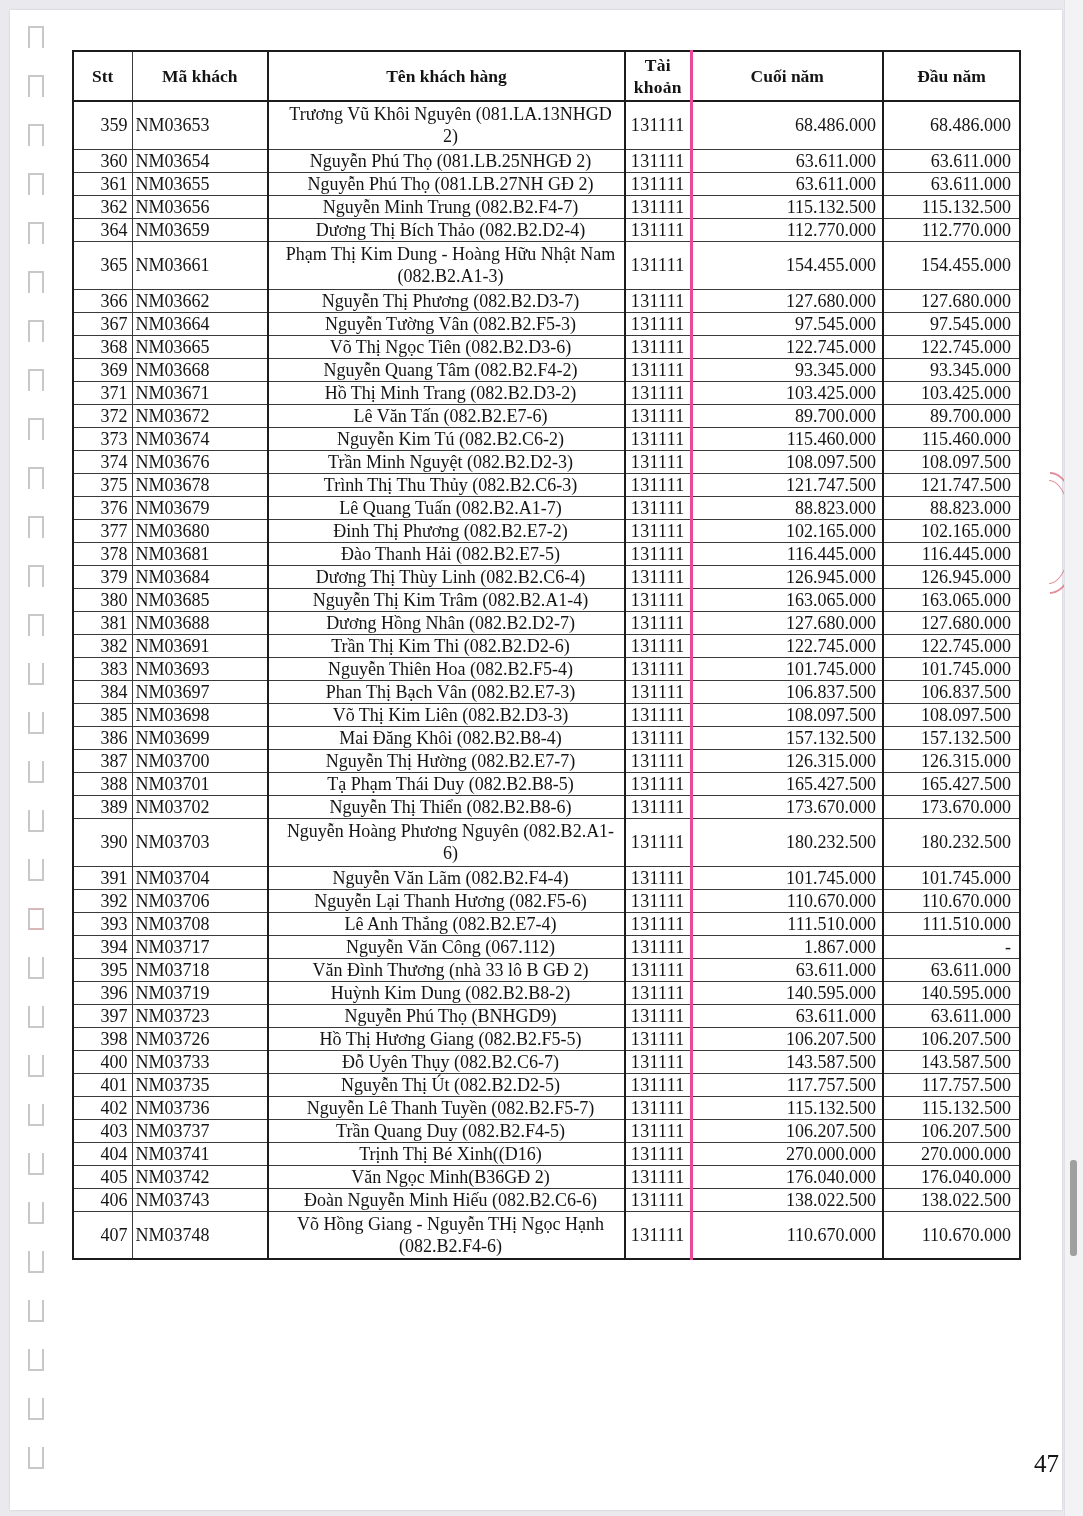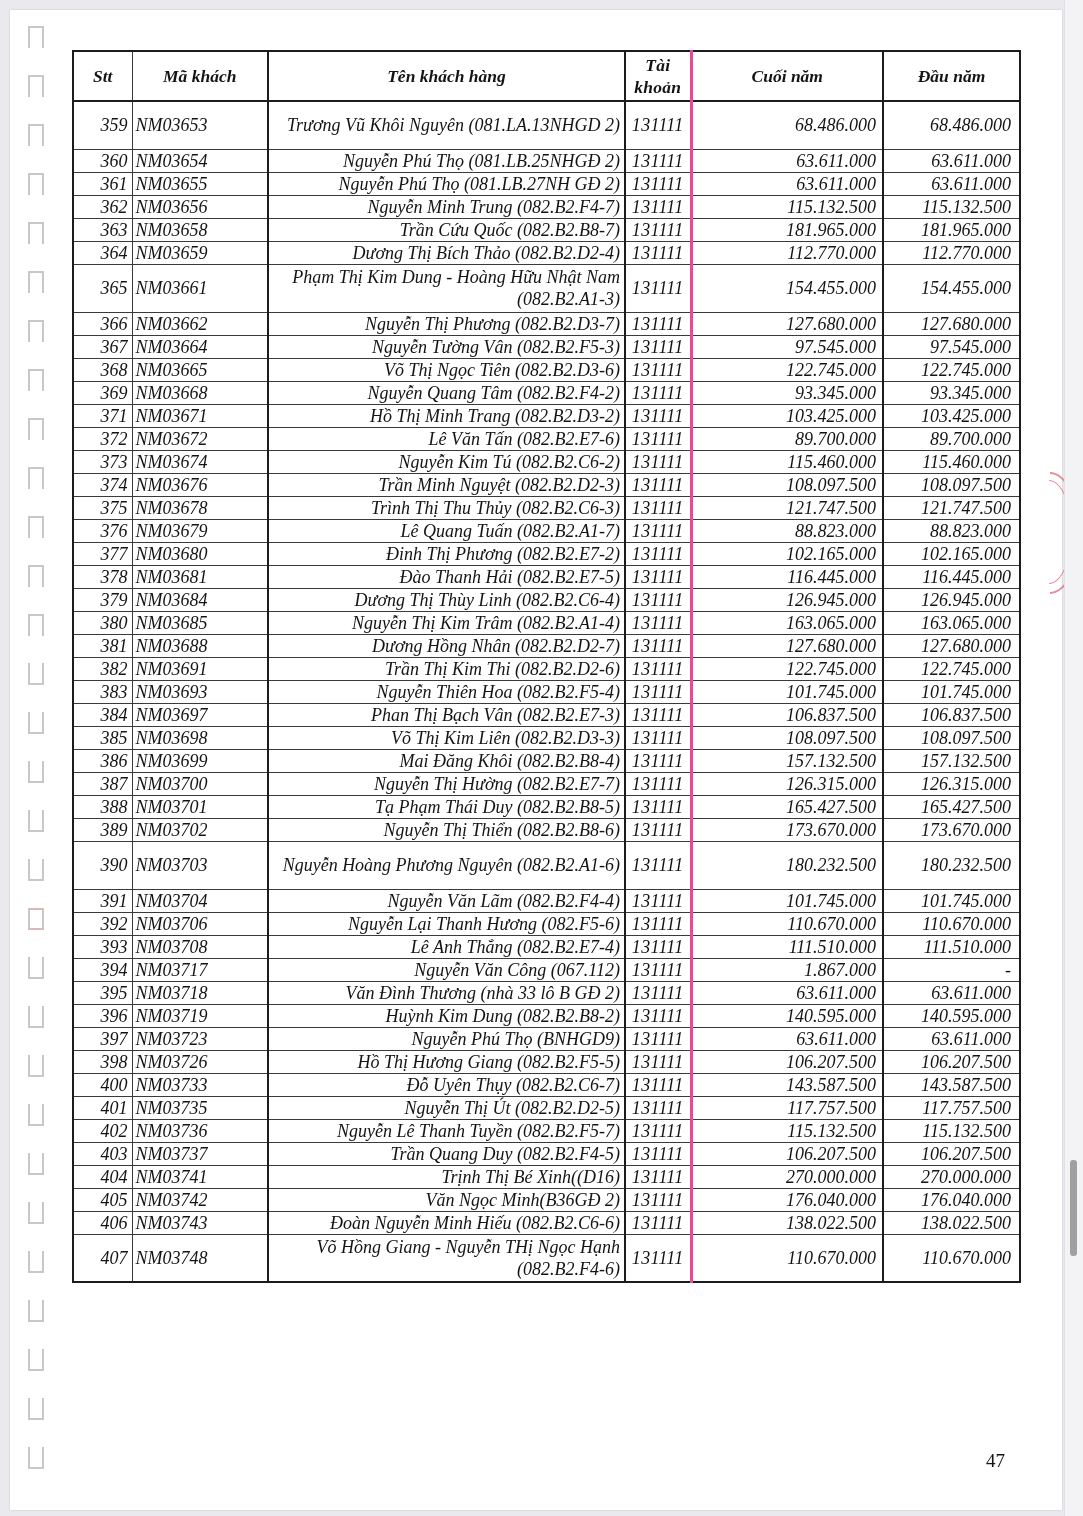--- a/index.html
+++ b/index.html
@@ -25,53 +25,52 @@
   .binder .hole.top { border-top: 2px solid #c8c8c8; }
   .binder .hole.bottom { border-bottom: 2px solid #c8c8c8; }
   .binder .hole.mid { border-top: 2px solid #d8b8b8; border-bottom: 2px solid #d8b8b8; }
 
   table.ledger {
     position: absolute; left: 62px; top: 40px;
     border-collapse: collapse;
     border: 2px solid #1c1c1c;
     font-size: 18px;
     line-height: 22px;
-    font-style: italic;
   }
   table.ledger th, table.ledger td {
     border-top: 1px solid #3a3a3a; border-bottom: 1px solid #3a3a3a;
     padding: 0 4px;
     height: 23px;
     box-sizing: border-box;
   }
   table.ledger th {
     font-weight: bold; height: 50px; font-size: 17.5px; text-align: center;
     border-bottom: 2px solid #1c1c1c;
     line-height: 22px;
   }
   table.ledger .c-stt { width: 59px; text-align: right; border-right: 1px solid #3a3a3a; }
   table.ledger .c-code { width: 136px; text-align: left; border-right: 2px solid #1c1c1c; padding-left: 3px; }
-  table.ledger .c-name { width: 357px; text-align: right; border-right: 2px solid #1c1c1c; padding-left: 12px; }
+  table.ledger .c-name { width: 357px; text-align: center; border-right: 2px solid #1c1c1c; padding-left: 12px; }
   table.ledger .c-acct { width: 66px; text-align: center; border-right: 3px solid #ec4899; letter-spacing: 0.3px; }
   table.ledger .c-end { width: 192px; text-align: right; border-right: 2px solid #1c1c1c; padding-right: 6px; }
   table.ledger .c-start { width: 137px; text-align: right; padding-right: 8px; }
   table.ledger th.c-stt, table.ledger th.c-code, table.ledger th.c-name,
   table.ledger th.c-acct, table.ledger th.c-end, table.ledger th.c-start { text-align: center; padding: 0 4px; }
   table.ledger tr.tall td { height: 48px; }
 
   .stamp {
     position: absolute; left: 1010px; top: 462px; width: 56px; height: 118px;
     border: 2px solid #e07080; border-radius: 50%;
     clip-path: inset(0 0 0 50%);
     opacity: 0.8;
   }
   .stamp.inner { left: 1016px; top: 470px; width: 44px; height: 102px; border-width: 1px; }
 
   .page-number {
-    position: absolute; left: 976px; top: 1440px; font-size: 19px;
+    position: absolute; left: 1024px; top: 1440px; font-size: 25px;
   }
   .scrollbar-track {
     position: absolute; right: 0; top: 0; width: 18px; height: 1516px;
     background: #f3f3f6; border-left: 1px solid #e0e0e6;
   }
   .scrollbar-thumb {
     position: absolute; right: 6px; top: 1160px; width: 7px; height: 96px;
     background: #a0a0a0; border-radius: 3px;
   }
 </style>
@@ -150,28 +149,20 @@
         </tr>
         <tr>
           <td class="c-stt">362</td>
           <td class="c-code">NM03656</td>
           <td class="c-name">Nguyễn Minh Trung (082.B2.F4-7)</td>
           <td class="c-acct">131111</td>
           <td class="c-end">115.132.500</td>
           <td class="c-start">115.132.500</td>
         </tr>
         <tr>
-          <td class="c-stt">363</td>
-          <td class="c-code">NM03658</td>
-          <td class="c-name">Trần Cứu Quốc (082.B2.B8-7)</td>
-          <td class="c-acct">131111</td>
-          <td class="c-end">181.965.000</td>
-          <td class="c-start">181.965.000</td>
-        </tr>
-        <tr>
           <td class="c-stt">364</td>
           <td class="c-code">NM03659</td>
           <td class="c-name">Dương Thị Bích Thảo (082.B2.D2-4)</td>
           <td class="c-acct">131111</td>
           <td class="c-end">112.770.000</td>
           <td class="c-start">112.770.000</td>
         </tr>
         <tr class="tall">
           <td class="c-stt">365</td>
           <td class="c-code">NM03661</td>

